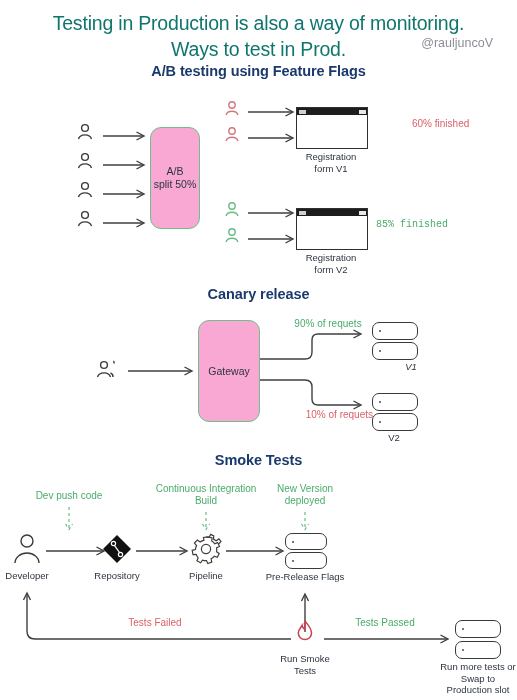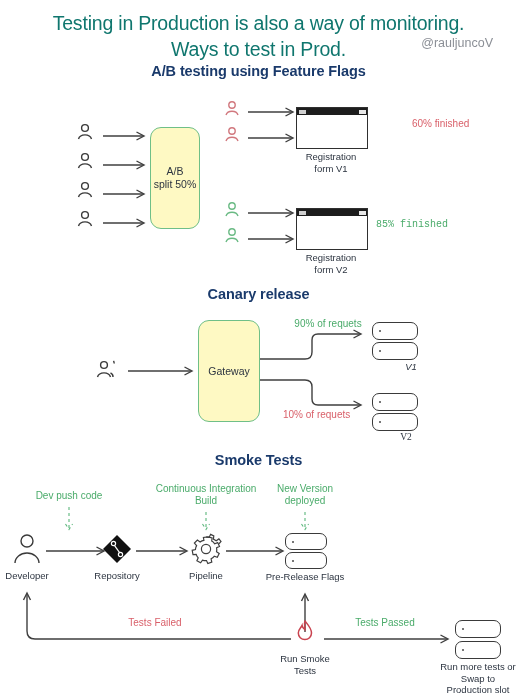--- a/index.html
+++ b/index.html
@@ -21,21 +21,21 @@
   }
 
   
   .section-title{
     position:absolute;width:517px;left:0;text-align:center;
     color:#1a3a6b;font-size:14.5px;font-weight:bold;letter-spacing:-0.1px;
   }
 
   
   .greenbox{
-    position:absolute;background:#fef9c3;border:1px solid #6fbf88;
+    position:absolute;background:#f9a8d4;border:1px solid #6fbf88;
     border-radius:11px;display:flex;align-items:center;justify-content:center;
     text-align:center;color:#2c3440;font-size:10.5px;line-height:13px;
   }
   .server{
     position:absolute;border:1.4px solid #3a3a3a;border-radius:7px;
     background:#fff;
   }
   .server::before{
     content:"";position:absolute;left:6px;top:50%;margin-top:-1px;
     width:2px;height:2px;border-radius:50%;background:#4a4a4a;
@@ -209,29 +209,29 @@
 
     <g>
       <path class="stroke" d="M258 380 H305 Q312 380 312 387 V399 Q312 405 318 405 H360"></path>
       <path class="stroke" d="M353.5 401 L361 405 L353.5 409"></path>
     </g>
   </svg>
 
   <div class="greenbox" style="left:198px;top:320px;width:60px;height:100px;">Gateway</div>
 
   <div class="lbl-green" style="left:283px;top:318px;width:90px;text-align:center;">90% of requets</div>
-  <div class="lbl-red" style="left:283px;top:409px;width:90px;text-align:left;">10% of requets</div>
+  <div class="lbl-red" style="left:283px;top:409px;width:90px;text-align:right;">10% of requets</div>
 
   <div class="server" style="left:372px;top:322px;width:44px;height:16px;"></div>
   <div class="server" style="left:372px;top:342px;width:44px;height:16px;"></div>
   <div class="cap" style="left:381px;top:361px;width:60px;font-style:italic;">V1</div>
 
   <div class="server" style="left:372px;top:393px;width:44px;height:16px;"></div>
   <div class="server" style="left:372px;top:413px;width:44px;height:16px;"></div>
-  <div class="cap" style="left:376px;top:432px;width:60px;font-family:Liberation Serif, serif;">V2</div>
+  <div class="cap" style="left:364px;top:432px;width:60px;">V2</div>
 
   <div class="section-title" style="top:452px;">Smoke Tests</div>
 
   <svg width="517" height="700">
 
     <g>
       <circle class="person-dark" cx="27" cy="541" r="6"></circle>
       <path class="person-dark" d="M15 563 a12 10 0 0 1 24 0"></path>
     </g>
 

